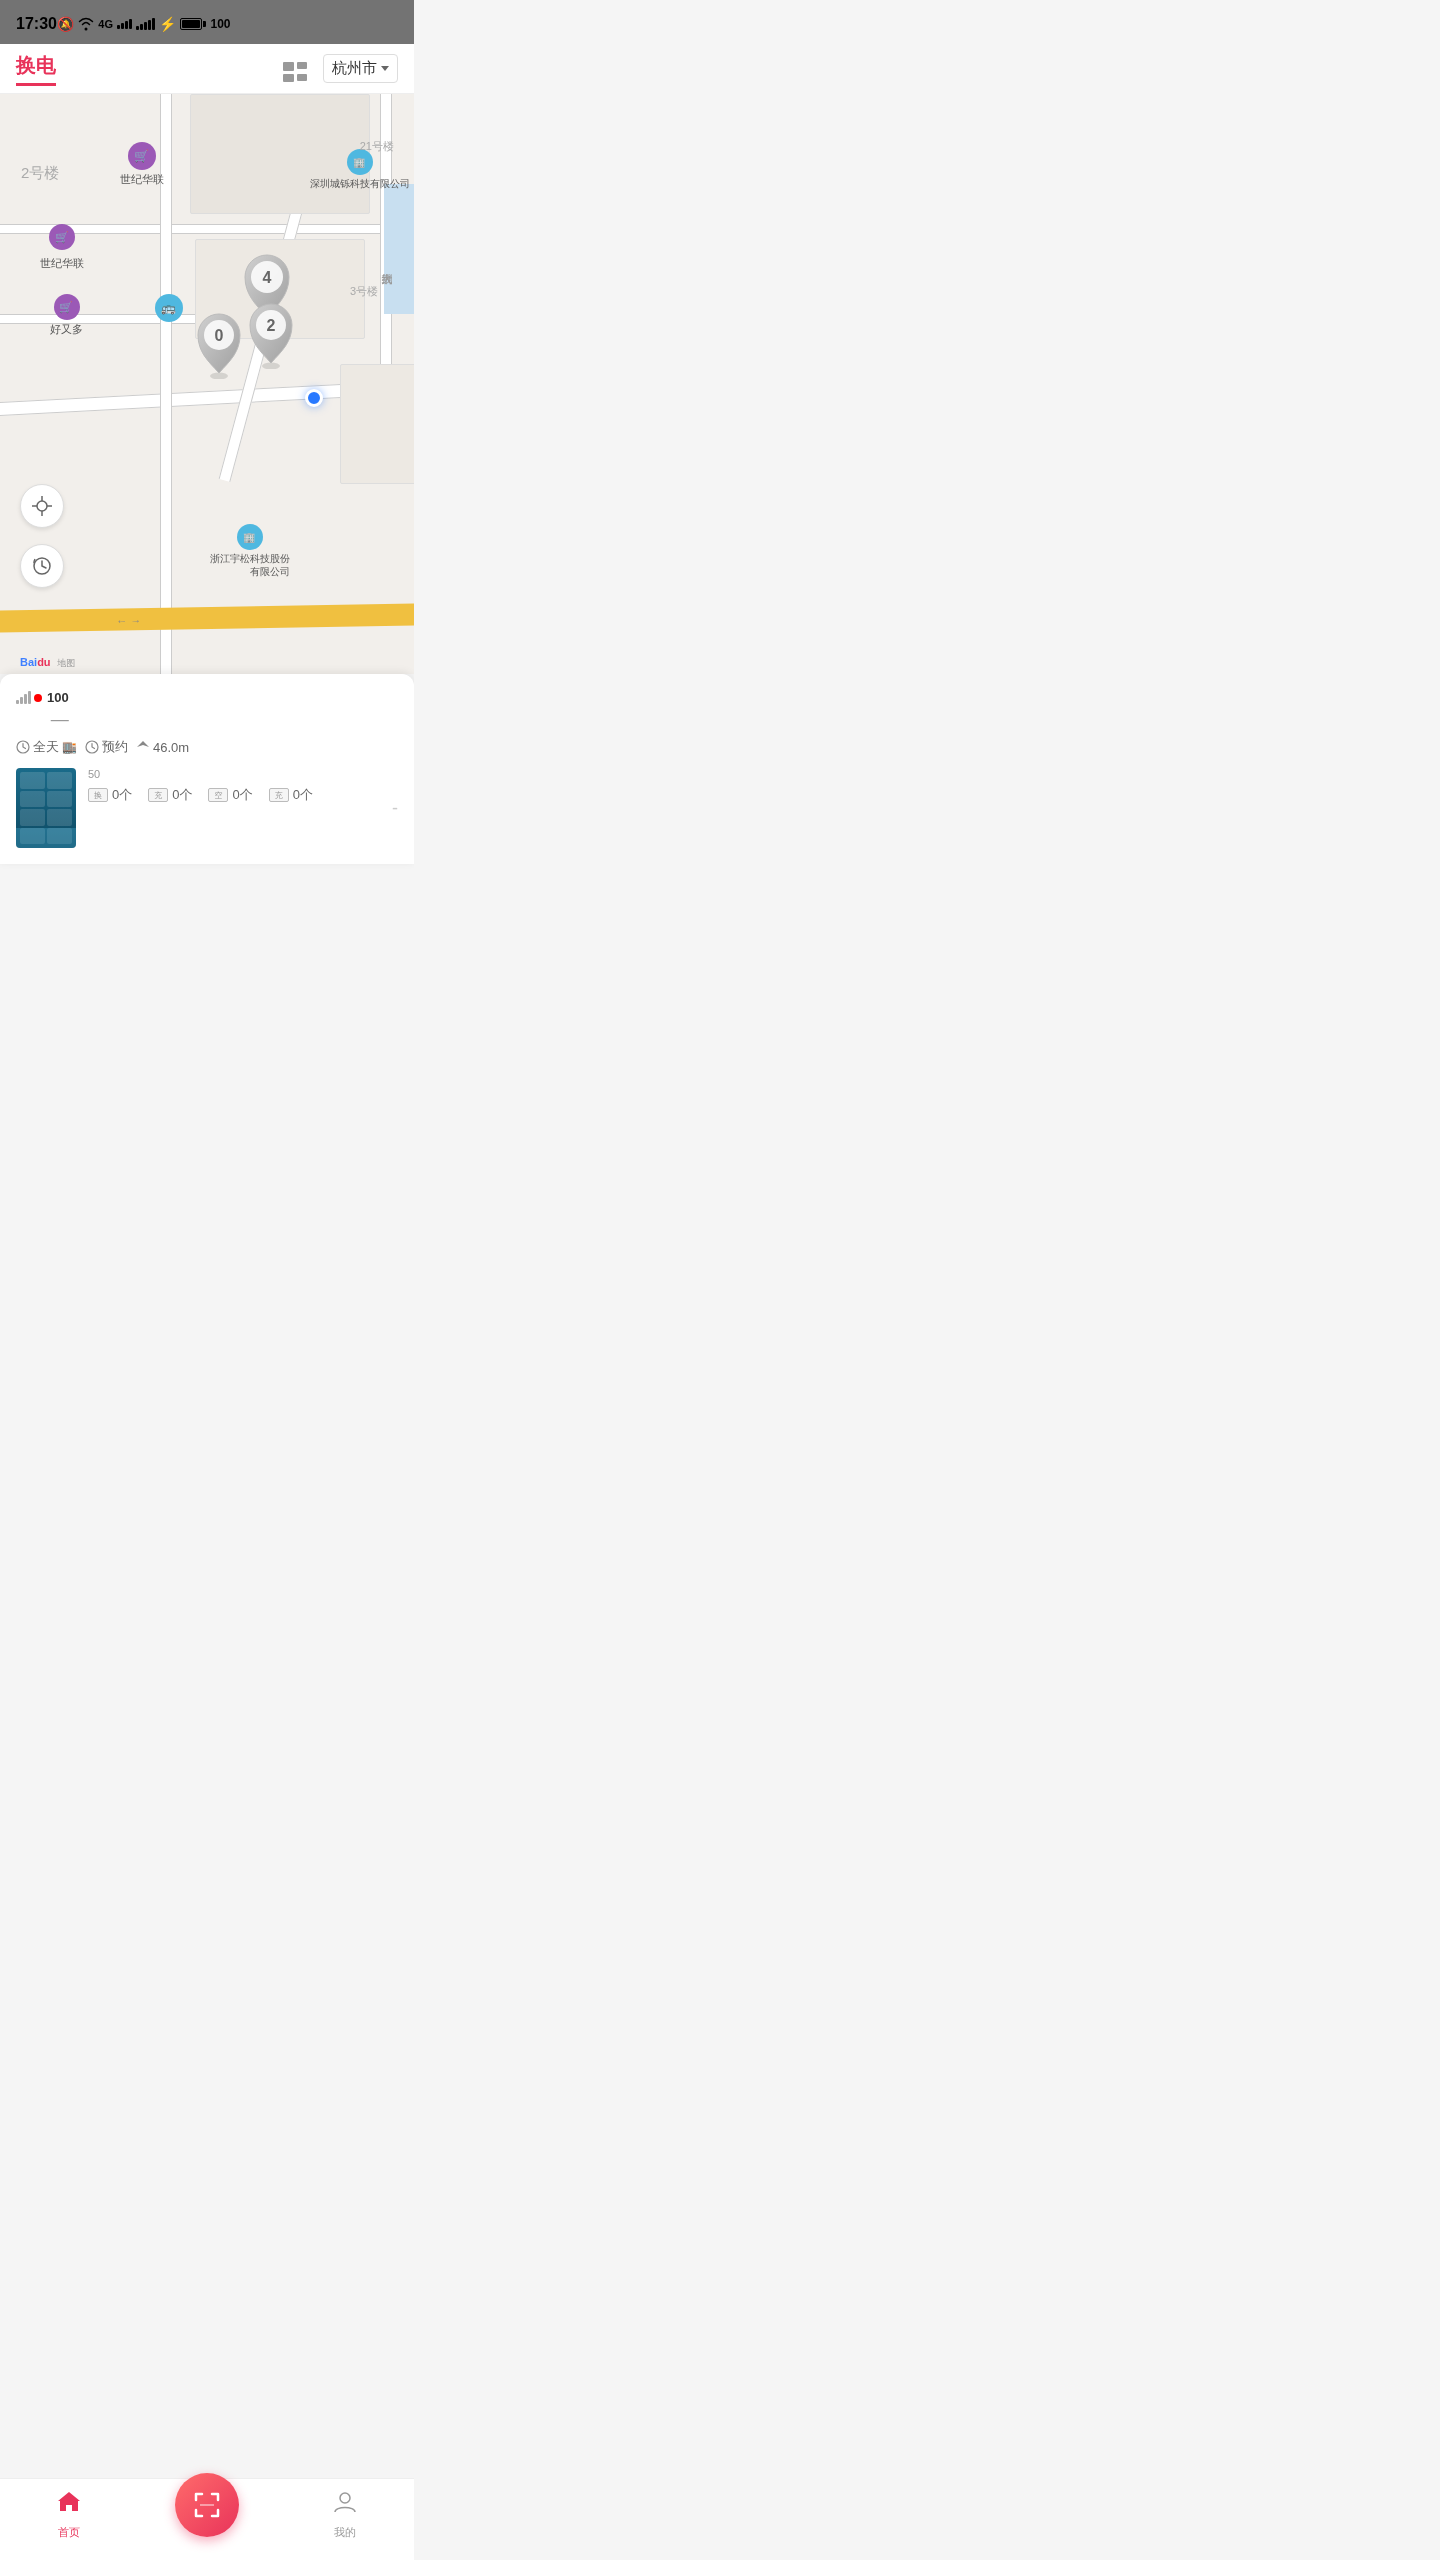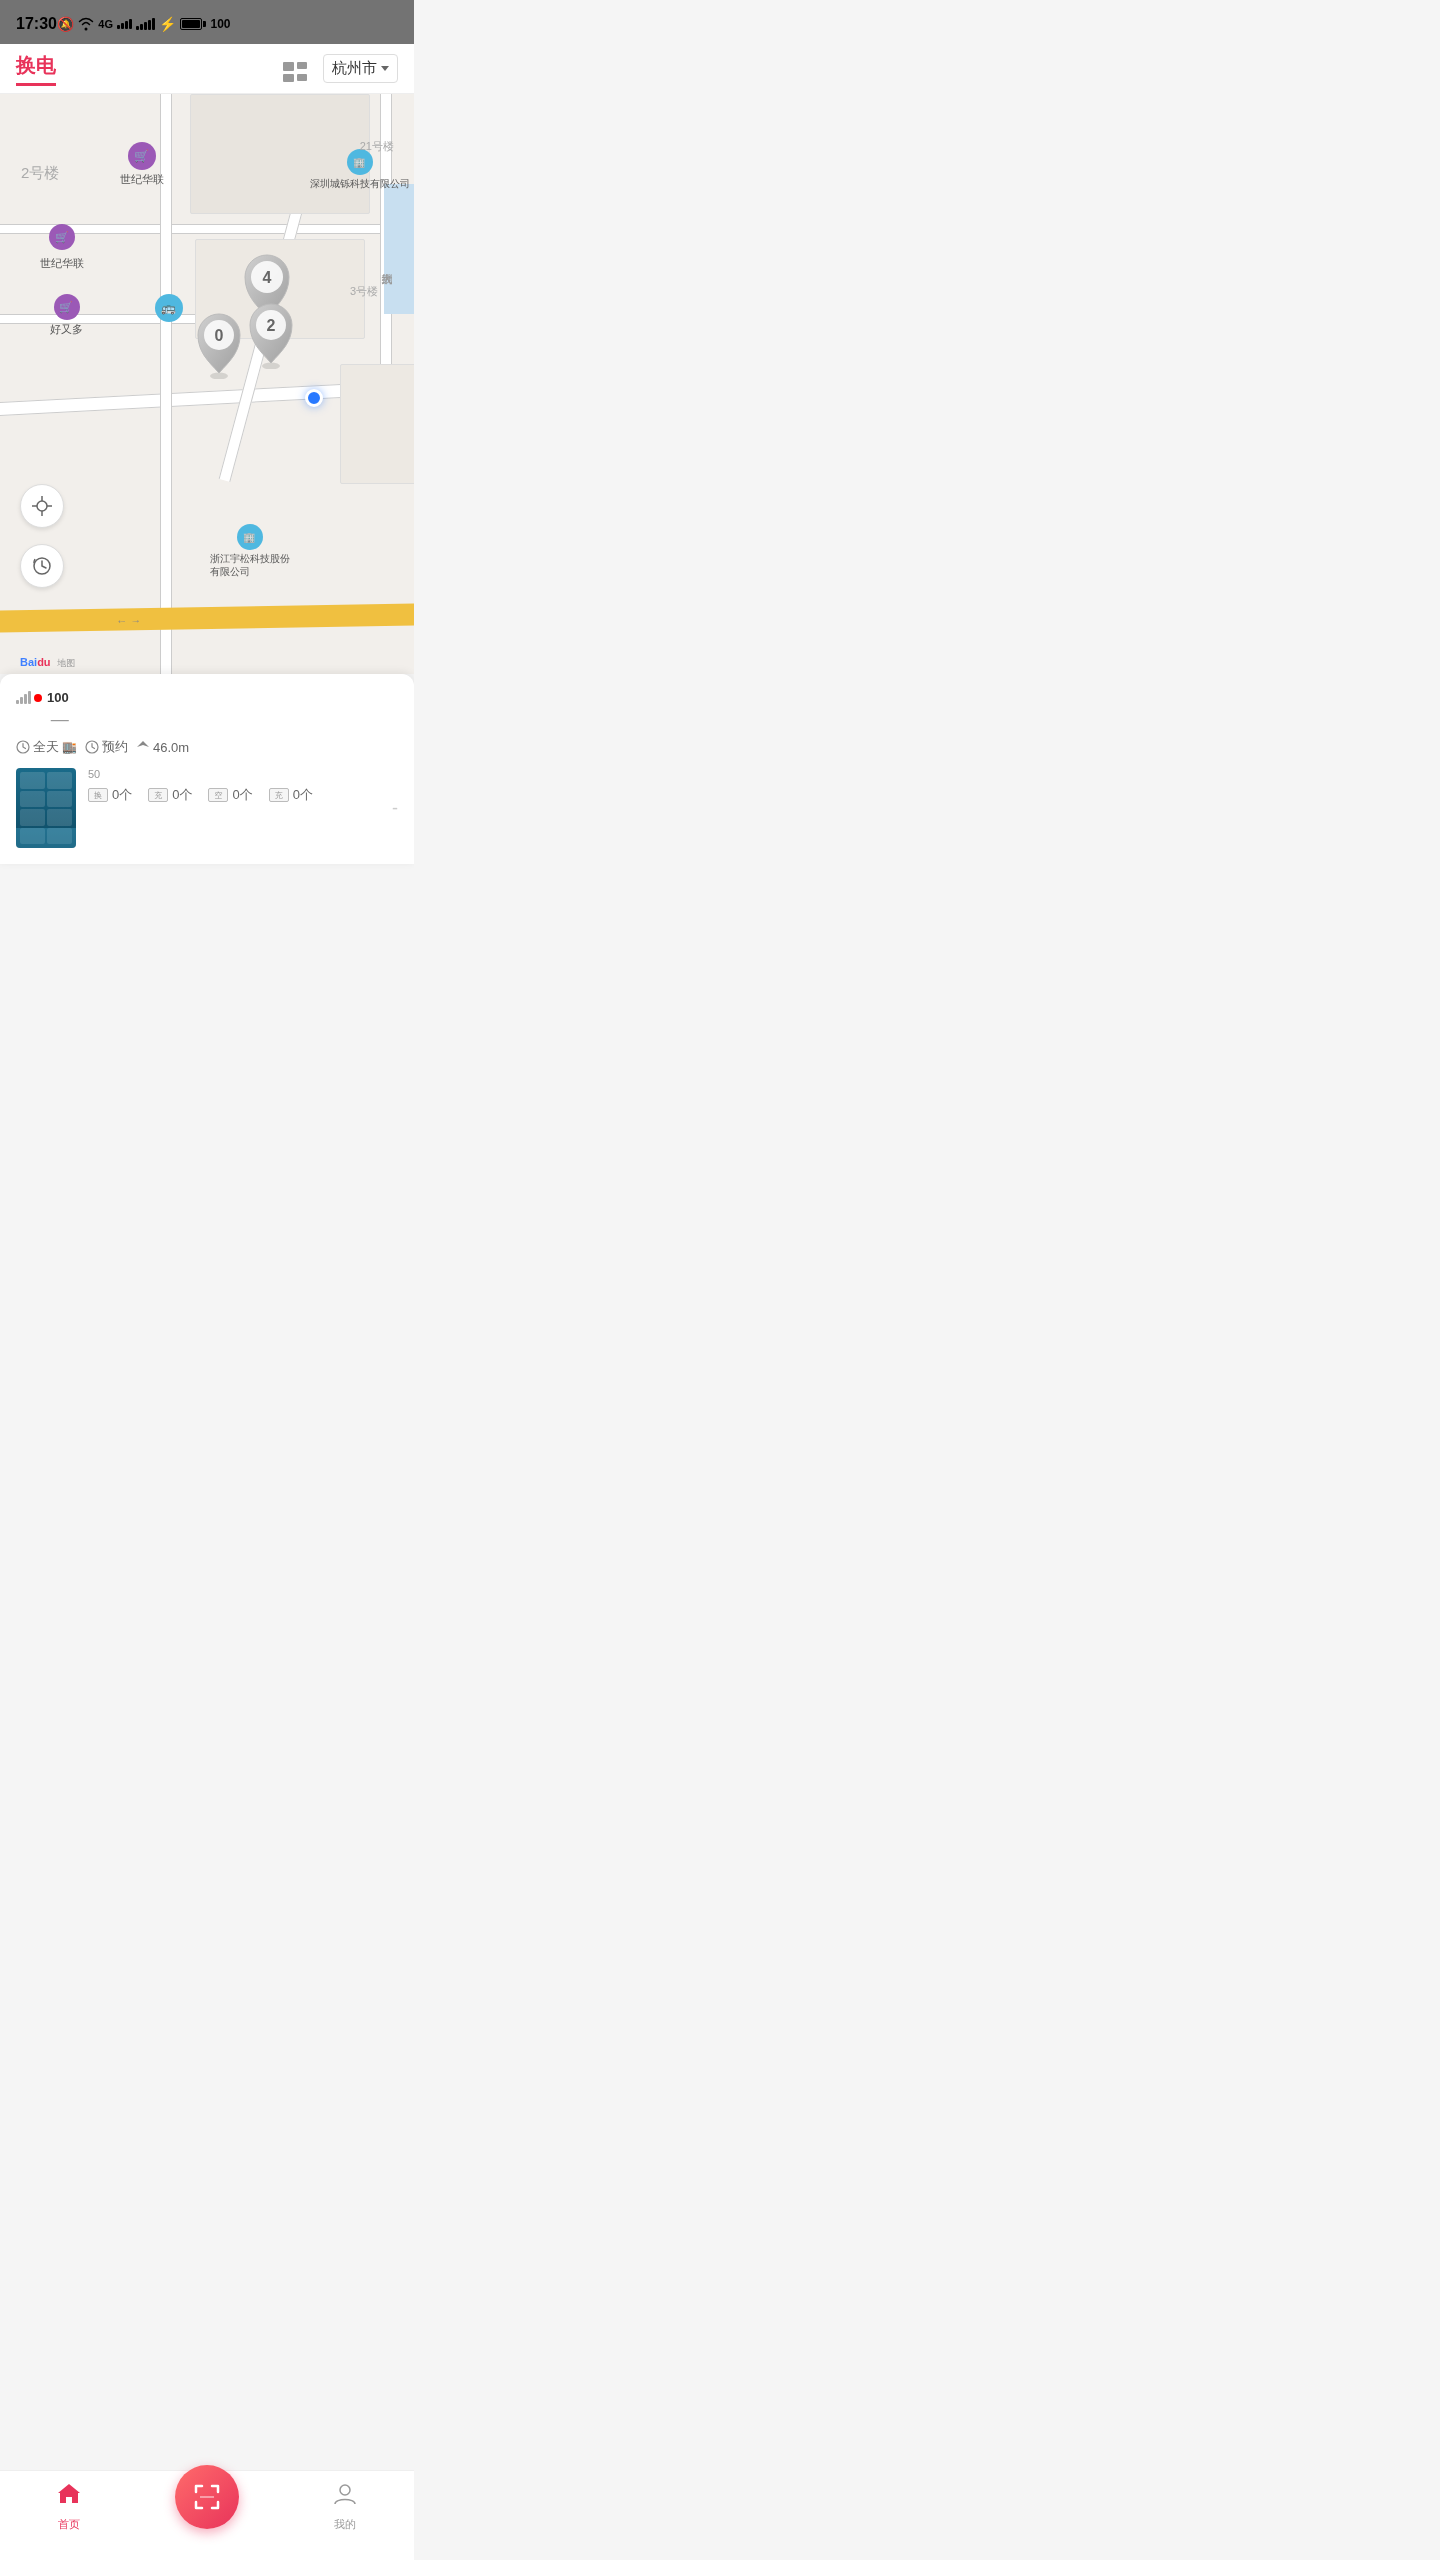--- a/index.html
+++ b/index.html
@@ -215,21 +215,21 @@
       color: #999;
       padding: 2px 4px;
     }
 
     
     .bottom-nav {
       display: flex;
       align-items: center;
       justify-content: space-around;
       background: #fff;
-      padding: 10px 0 28px;
+      padding: 10px 0 20px;
       border-top: 1px solid #eee;
       position: fixed;
       bottom: 0;
       left: 0;
       width: 414px;
     }
     .nav-item {
       display: flex;
       flex-direction: column;
       align-items: center;
@@ -443,21 +443,21 @@
   <div style="position:absolute;top:200px;left:155px;display:flex;align-items:center;justify-content:center;">
     <div style="width:28px;height:28px;background:#4fb8e0;border-radius:50%;display:flex;align-items:center;justify-content:center;">
       <span style="color:#fff;font-size:12px;">🚌</span>
     </div>
   </div>
 
   <div style="position:absolute;top:430px;left:210px;display:flex;flex-direction:column;align-items:center;">
     <div style="width:26px;height:26px;background:#4fb8e0;border-radius:50%;display:flex;align-items:center;justify-content:center;">
       <span style="color:#fff;font-size:10px;">🏢</span>
     </div>
-    <span style="font-size:10px;color:#555;margin-top:2px;text-align:left;line-height:1.3;">浙江宇松科技股份<br>有限公司</span>
+    <span style="font-size:10px;color:#555;margin-top:2px;text-align:right;line-height:1.3;">浙江宇松科技股份<br>有限公司</span>
   </div>
 
   <span style="position:absolute;top:170px;right:20px;font-size:11px;color:#999;writing-mode:vertical-lr;">荆大线</span>
   <span style="position:absolute;top:190px;left:350px;font-size:11px;color:#aaa;">3号楼</span>
   <span style="position:absolute;top:45px;right:20px;font-size:11px;color:#aaa;">21号楼</span>
   <span style="position:absolute;top:70px;left:21px;font-size:15px;color:#aaa;">2号楼</span>
 
   <svg style="position:absolute;top:155px;left:240px;width:55px;height:75px;" viewBox="0 0 55 75">
     <ellipse cx="27" cy="71" rx="10" ry="4" fill="rgba(0,0,0,0.15)"></ellipse>
     <path d="M27 68 C15 55 5 45 5 28 A22 22 0 0 1 49 28 C49 45 39 55 27 68Z" fill="url(#g1)" stroke="#bbb" stroke-width="1"></path>

